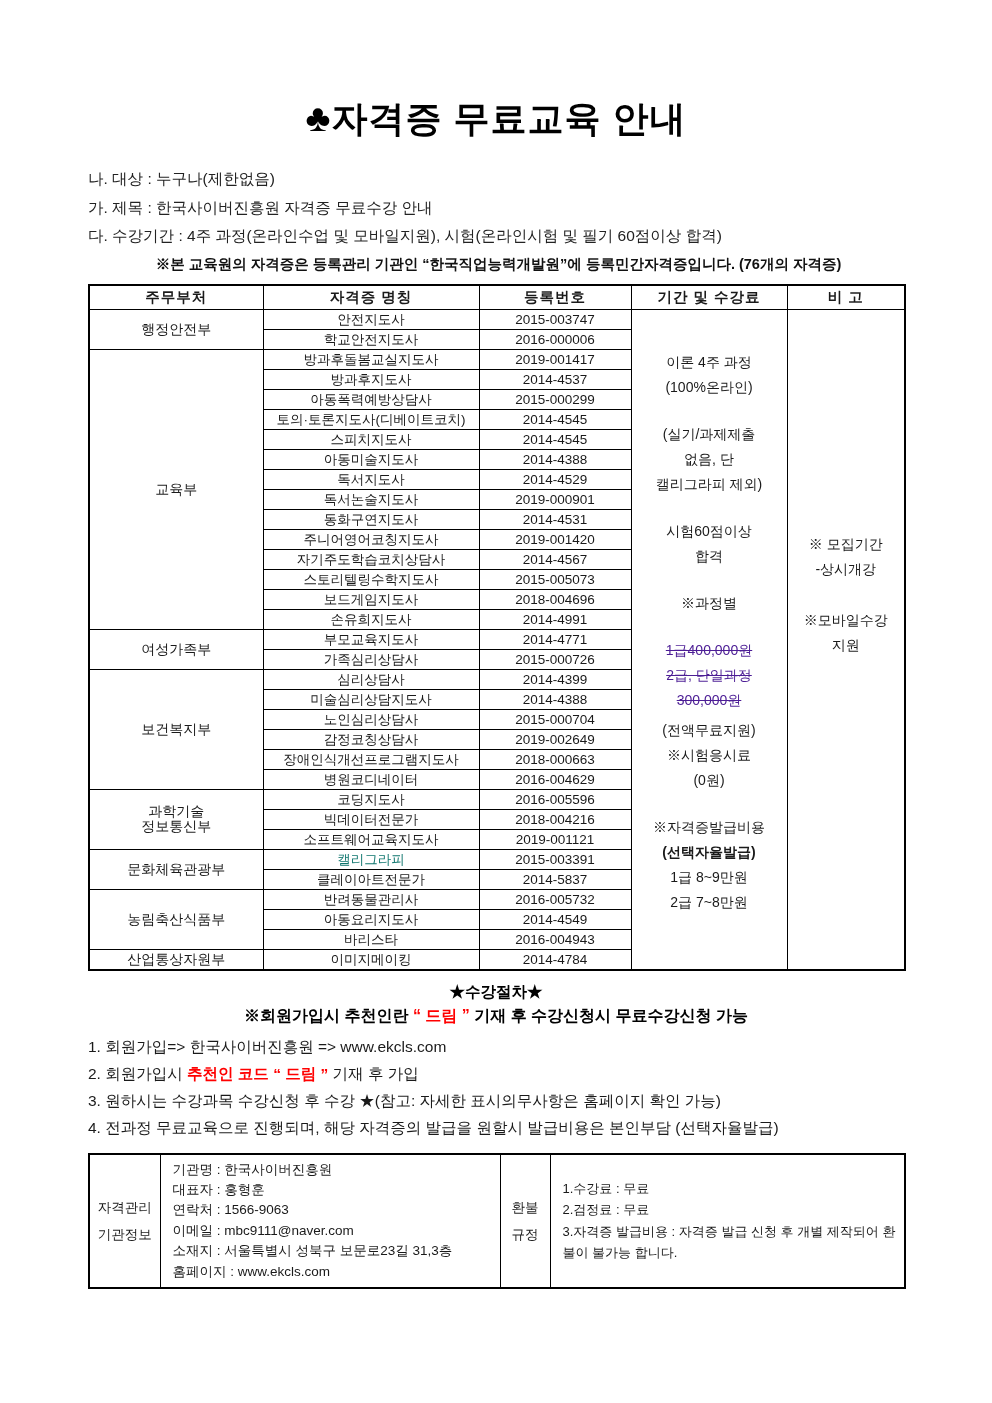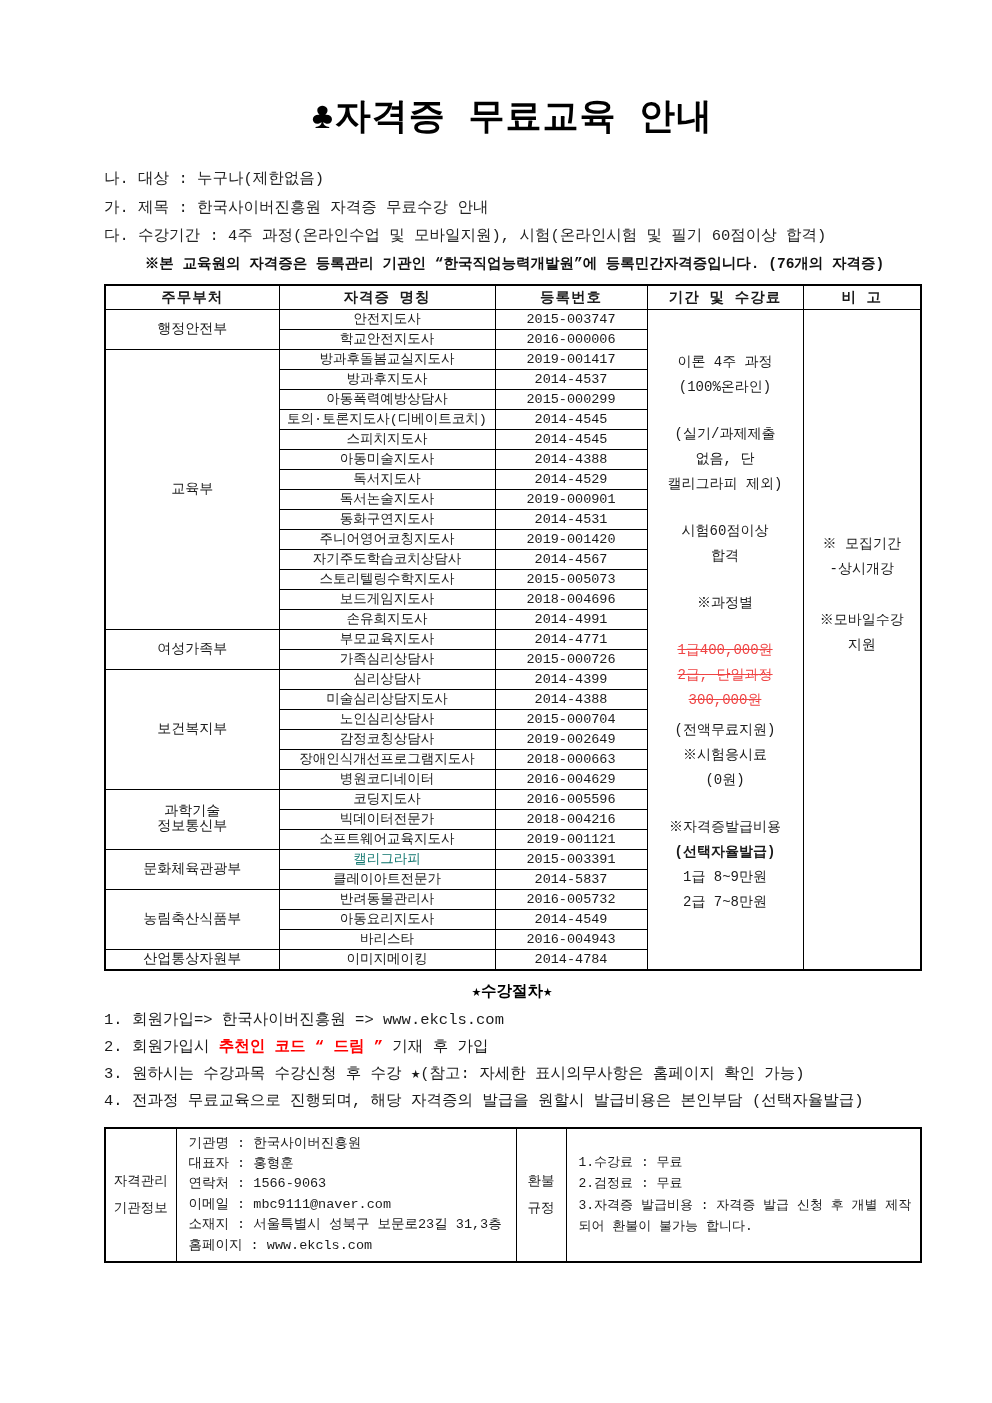--- a/index.html
+++ b/index.html
@@ -1,24 +1,23 @@
 <!DOCTYPE html>
 <html lang="ko"><head>
 <meta charset="utf-8">
 <style>
   html,body{margin:0;padding:0;background:#fff;}
   .page{
     position:relative;
     width:992px;height:1403px;
     background:#fff;
-    font-family:Liberation Mono, monospace;
+    font-family:Liberation Sans, sans-serif;
     color:#1a1a1a;
     overflow:hidden;
     box-sizing:border-box;
-    padding-left:16px;
   }
   .inner{padding:96px 88px 0 88px;width:816px;box-sizing:content-box;}
 
   
   .doc-title{
     text-align:center;
     font-size:36px;
     font-weight:900;
     letter-spacing:1px;
     color:#000;
@@ -59,21 +58,21 @@
     font-weight:bold;
     letter-spacing:1px;
   }
   .cert-table td{height:19px;font-size:13.5px;line-height:15px;}
   .cert-table td.ministry{font-size:14px;}
   .salmon{color:#0f766e;}
   td.fee-cell,td.rem-cell{vertical-align:top;font-size:14px;}
   .fg{margin-top:22px;line-height:25px;font-size:14px;}
   .fg.first{margin-top:40px;}
   .fg.nogap{margin-top:5px;}
-  .fg.strike div{color:#ef4444;text-decoration:line-through;}
+  .fg.strike div{color:#4c1d95;text-decoration:line-through;}
   .fg .bold{font-weight:bold;}
   .rg1{margin-top:222px;line-height:25px;}
   .rg2{margin-top:26px;line-height:25px;}
 
   
   .procedure{margin-top:10px;}
   .proc-heading{
     text-align:center;
     font-weight:bold;
     font-size:15.5px;
@@ -329,20 +328,21 @@
       <tr>
         <td class="ministry">산업통상자원부</td>
         <td>이미지메이킹</td>
         <td>2014-4784</td>
       </tr>
     </tbody>
       </table>
 
     <div class="procedure">
       <div class="proc-heading">★수강절차★</div>
+      <div class="proc-sub"><span>※회원가입시 추천인란 </span><span class="hl">“ 드림 ” </span><span>기재 후 수강신청시 무료수강신청 가능</span></div>
       <div class="steps">
         <div class="step">1. 회원가입=&gt; 한국사이버진흥원 =&gt; www.ekcls.com</div>
         <div class="step"><span>2. 회원가입시 </span><span class="hl">추천인 코드 “ 드림 ” </span><span>기재 후 가입</span></div>
         <div class="step">3. 원하시는 수강과목 수강신청 후 수강 ★(참고: 자세한 표시의무사항은 홈페이지 확인 가능)</div>
         <div class="step">4. 전과정 무료교육으로 진행되며, 해당 자격증의 발급을 원할시 발급비용은 본인부담 (선택자율발급)</div>
       </div>
     </div>
 
     <table class="info-table">
       <colgroup>

